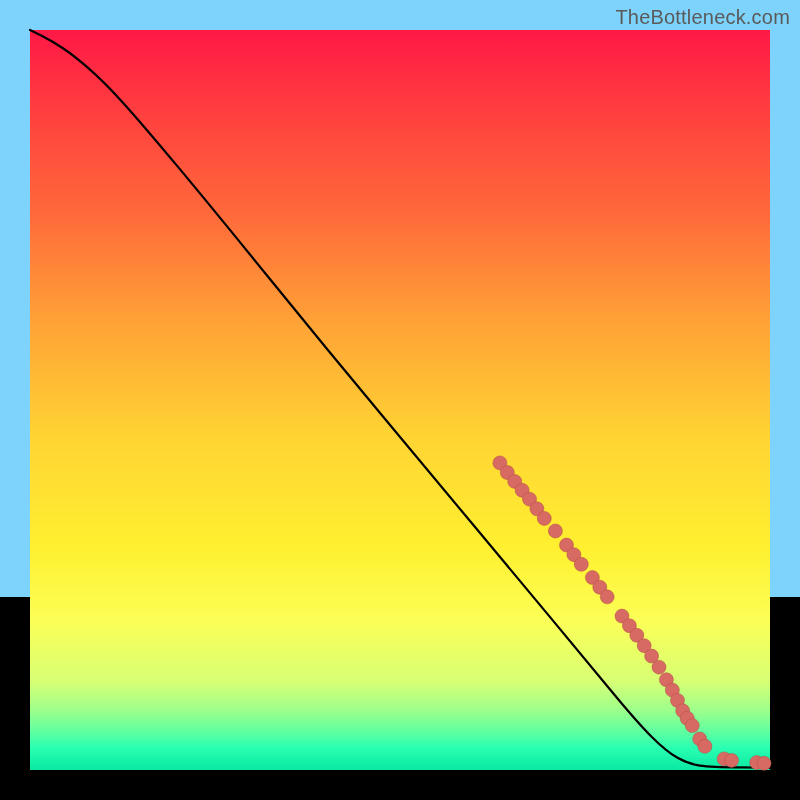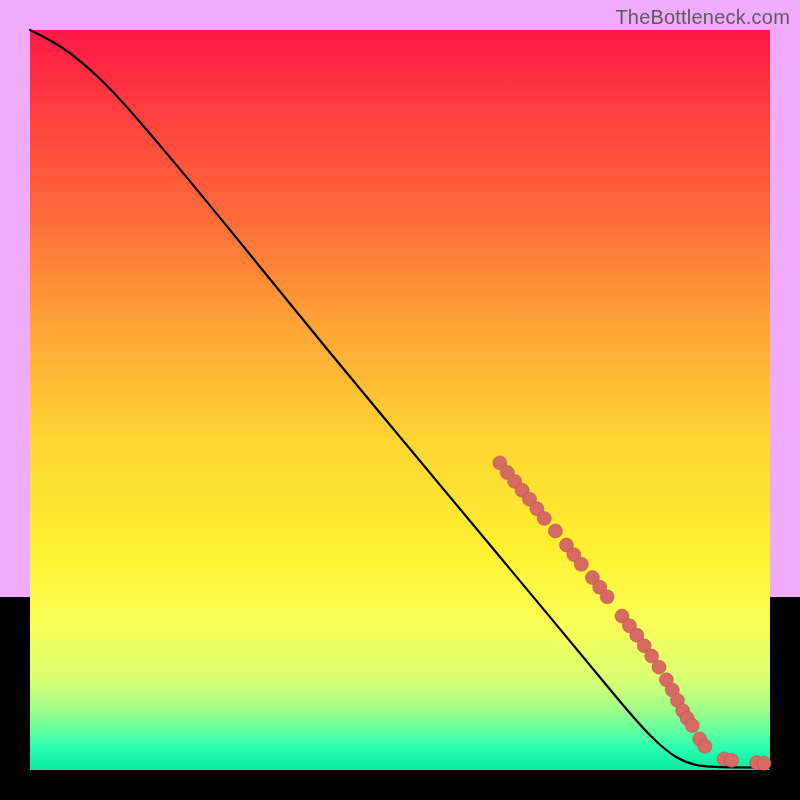--- a/index.html
+++ b/index.html
@@ -8,21 +8,21 @@
     width: 800px;
     height: 800px;
     background: #000;
     font-family: Arial, Helvetica, sans-serif;
     overflow: hidden;
   }
   .frame {
     position: relative;
     width: 800px;
     height: 597px;
-    background: #f0abfc;
+    background: #7dd3fc;
   }
   .plot-area {
     position: absolute;
     left: 30px;
     top: 30px;
     width: 740px;
     height: 740px;
     background: linear-gradient(to bottom,
       #ff1846 0%,
       #ff3b3f 10%,

